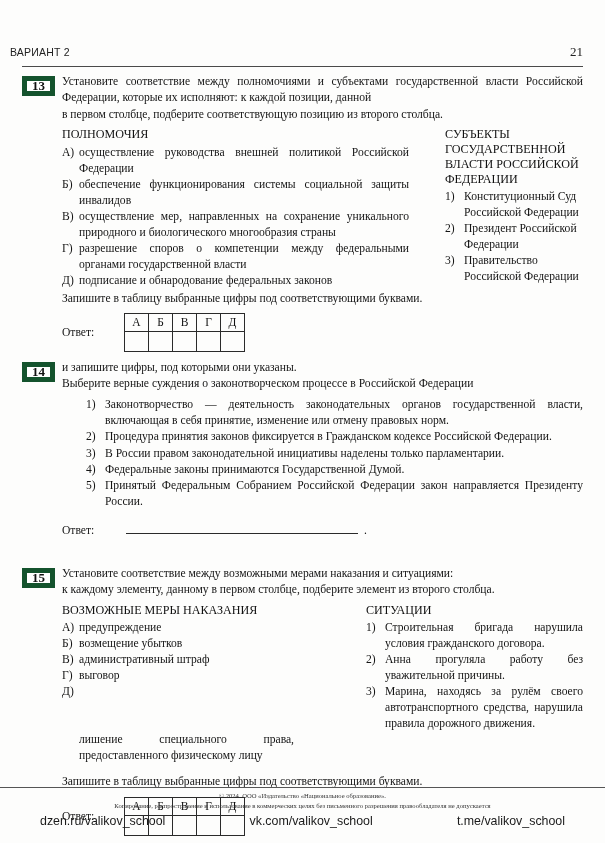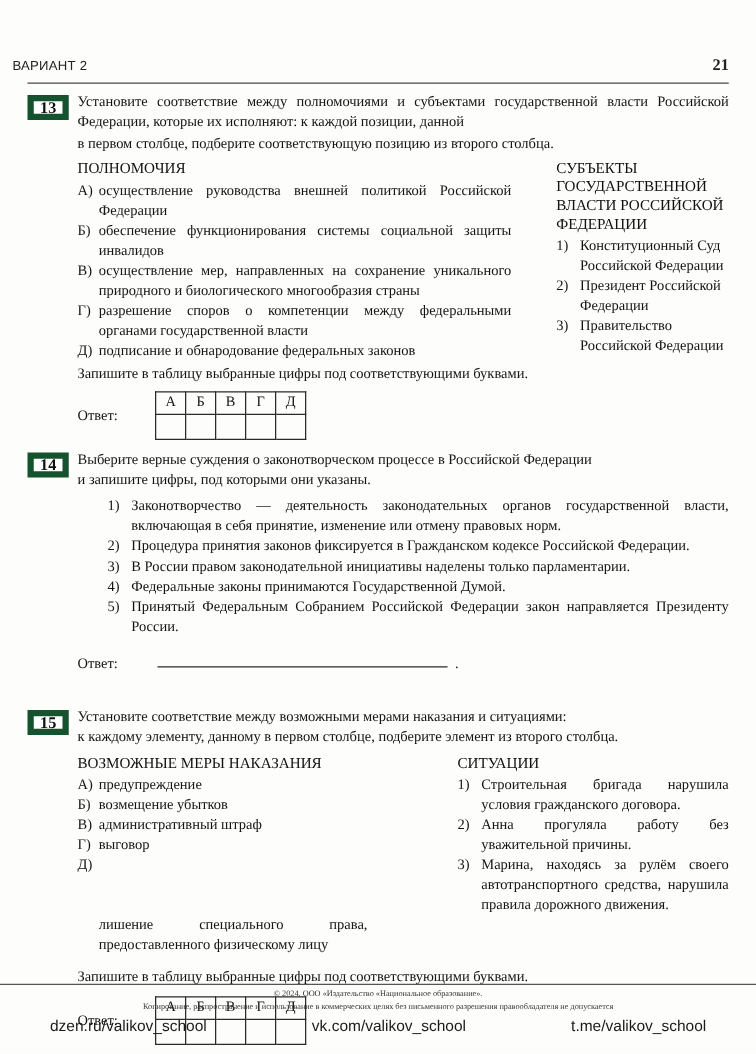--- a/index.html
+++ b/index.html
@@ -34,21 +34,20 @@
   .variant-label {
     font-family: "Liberation Sans", "DejaVu Sans", sans-serif;
     font-size: 10.5px;
     letter-spacing: 0.2px;
     color: #222;
   }
   .page-number {
     font-family: "Liberation Serif", serif;
     font-size: 13px;
     color: #222;
-    font-weight: bold;
   }
   .header-rule {
     position: absolute;
     left: 22px;
     right: 22px;
     top: 66px;
     height: 1px;
     background: #4a4a4a;
   }
 
@@ -328,22 +327,22 @@
           </tr>
         </tbody>
           </table>
       </div>
     </div>
   </div>
 
   <div class="task" style="top: 360px;">
     <div class="task-num">14</div>
     <div class="task-body">
+      <div class="intro intro-last">и запишите цифры, под которыми они указаны.</div>
       <div class="intro">Выберите верные суждения о законотворческом процессе в Российской Федерации</div>
-      <div class="intro intro-last">и запишите цифры, под которыми они указаны.</div>
 
       <ul class="statements">
         <li>
           <span class="marker">1)</span>
           <span class="txt">Законотворчество — деятельность законодательных органов государственной власти, включающая в себя принятие, изменение или отмену правовых норм.</span>
         </li>
         <li>
           <span class="marker">2)</span>
           <span class="txt">Процедура принятия законов фиксируется в Гражданском кодексе Российской Федерации.</span>
         </li>

